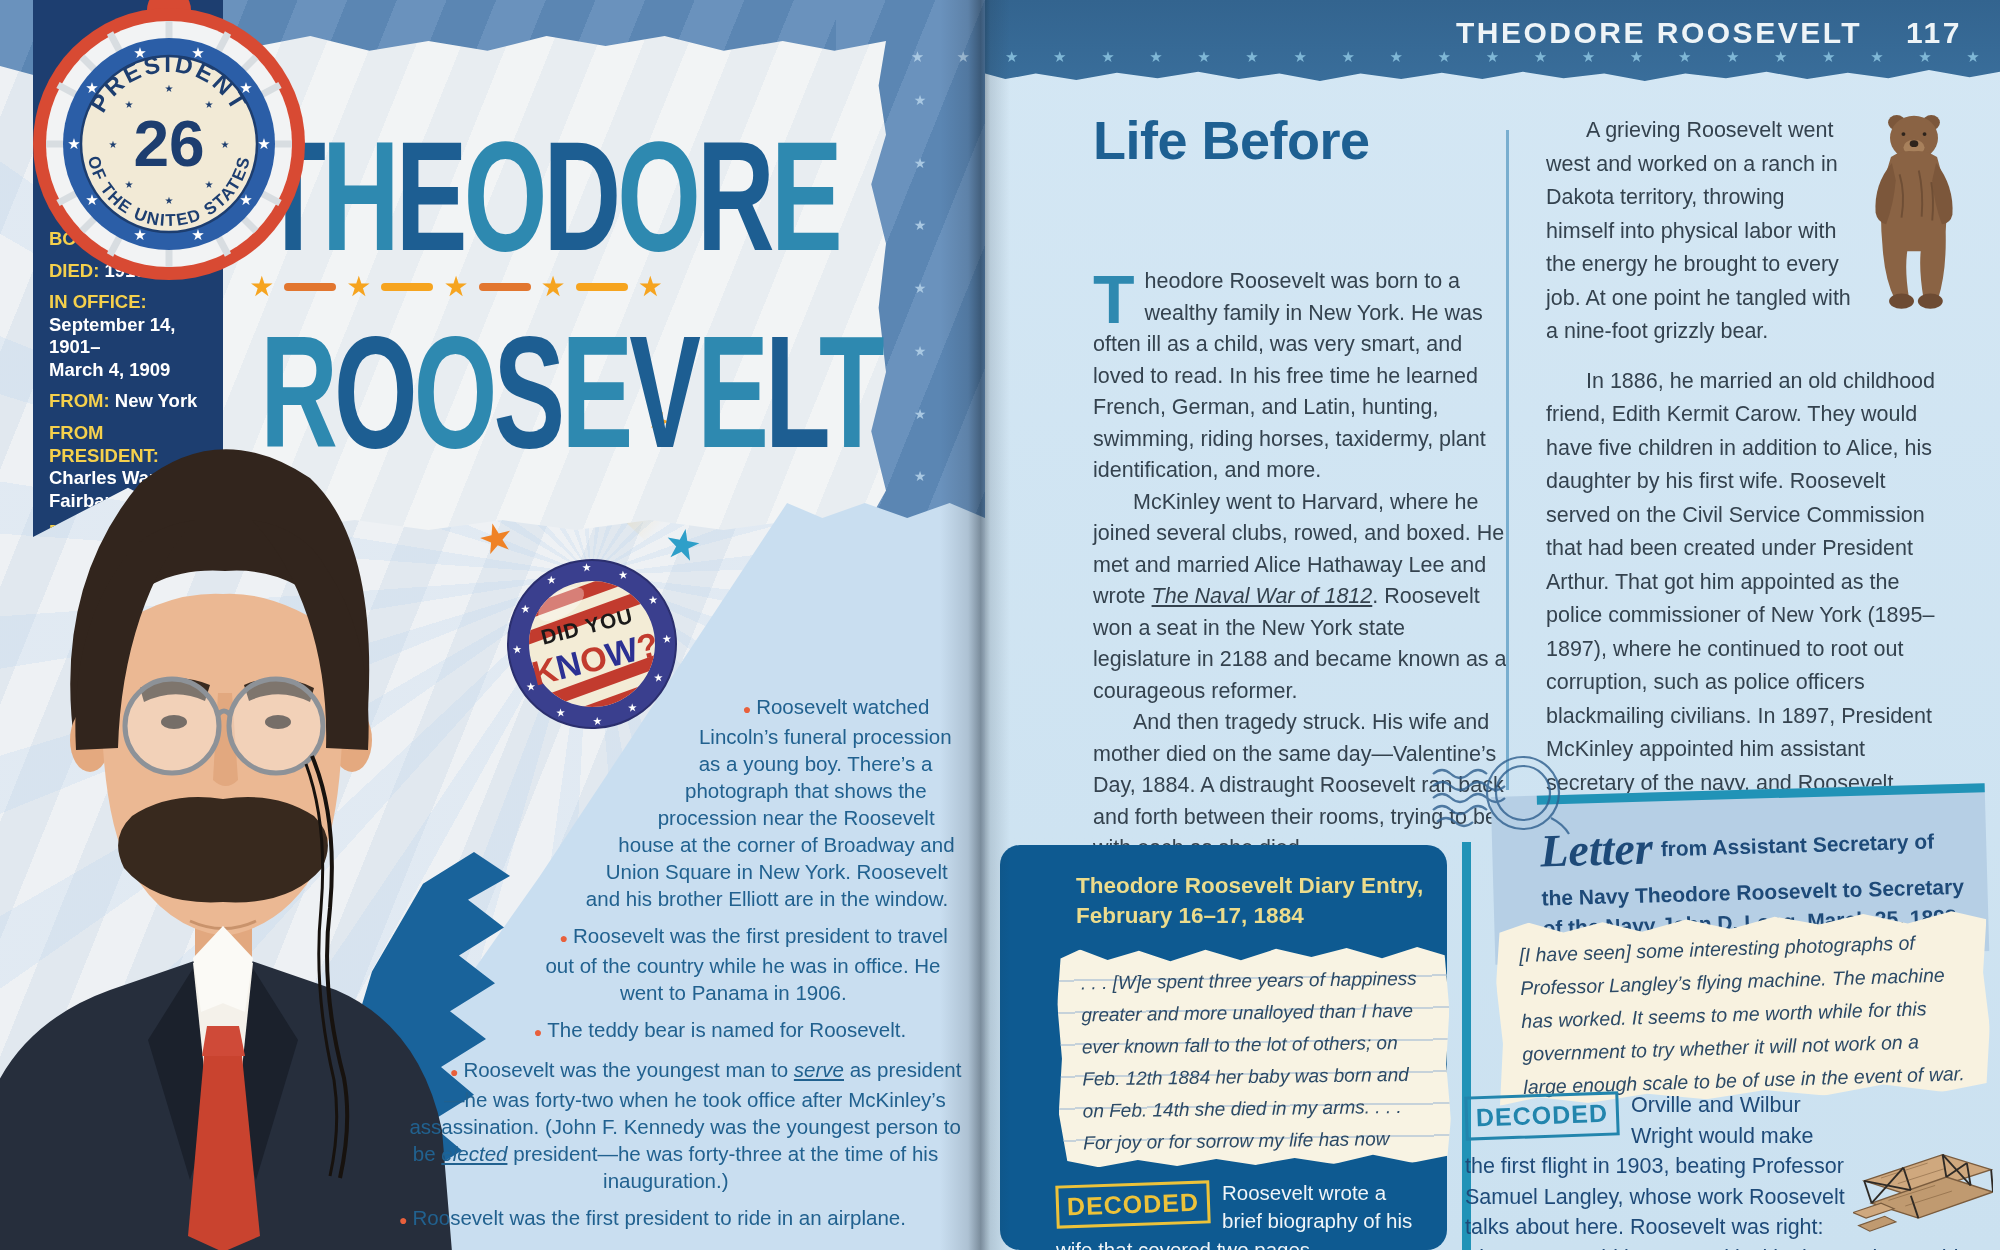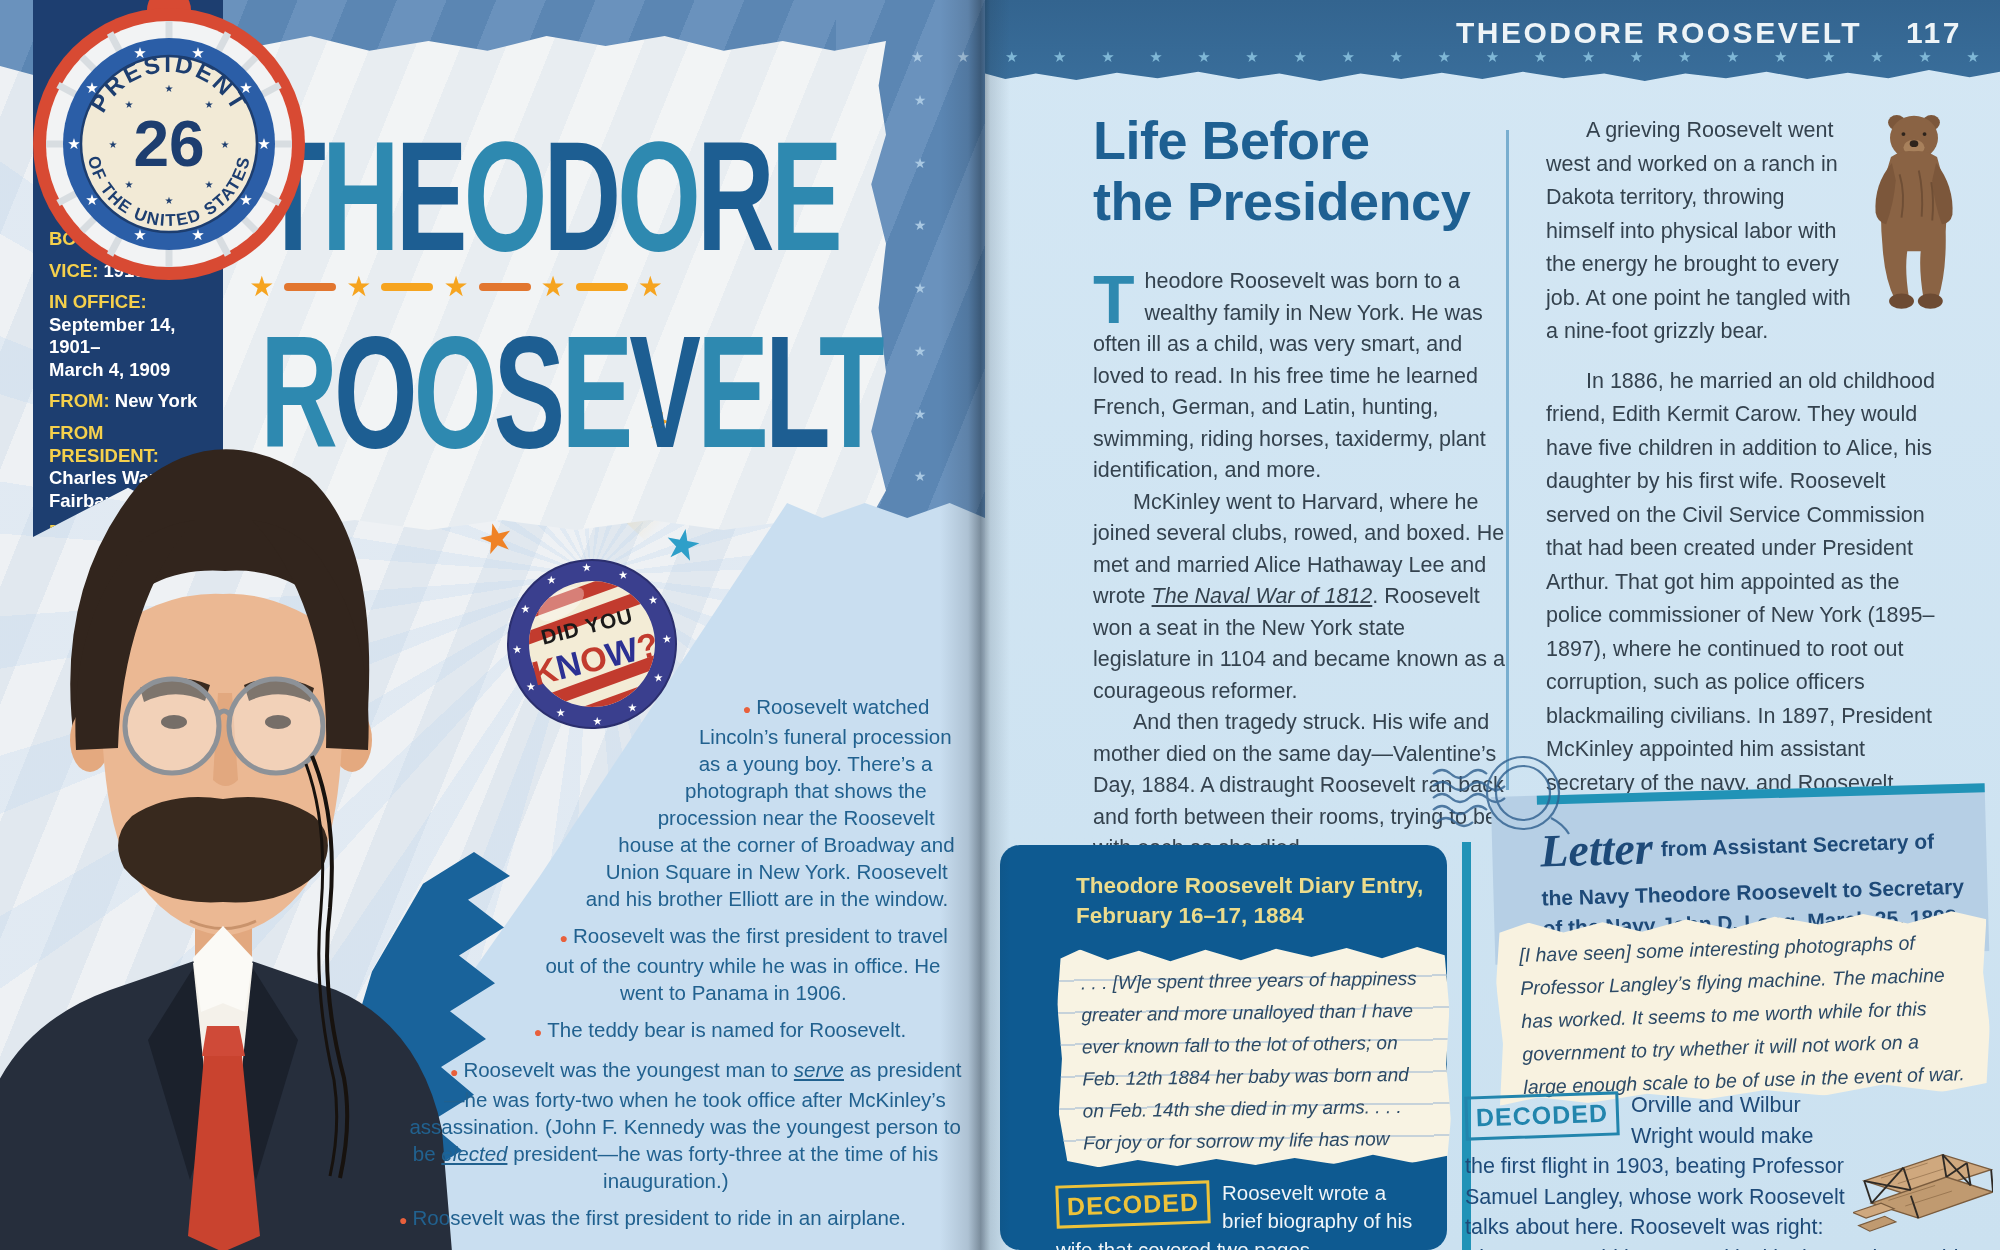--- a/index.html
+++ b/index.html
@@ -188,21 +188,21 @@
     </div>
     <span class="t-line t-line2"><span class="lt-b">R</span><span class="lt-a">O</span><span class="lt-b">O</span><span class="lt-a">S</span><span class="lt-b">E</span><span class="lt-a">V</span><span class="lt-b">E</span><span class="lt-a">L</span><span class="lt-b">T</span></span>
   </div>
 
   <div class="pennant">
     <div class="facts">
       <div class="fact-item">
         <span class="fact-label">BORN:</span><span class="fact-value prewrap"> 1858</span>
       </div>
       <div class="fact-item">
-        <span class="fact-label">VICE:</span><span class="fact-value prewrap"> 1919</span>
+        <span class="fact-label">DIED:</span><span class="fact-value prewrap"> 1919</span>
       </div>
       <div class="fact-item">
         <span class="fact-label">IN OFFICE:</span><span class="fact-value prewrap">
 September 14, 1901–
 March 4, 1909</span>
       </div>
       <div class="fact-item">
         <span class="fact-label">FROM:</span><span class="fact-value prewrap"> New York</span>
       </div>
       <div class="fact-item">
@@ -391,26 +391,25 @@
         <span>★</span>
       </div>
   </div>
   <div class="header-title">
     <span>THEODORE ROOSEVELT</span>
     <span>117</span>
   </div>
 
   <div class="main-heading">
     <div>Life Before</div>
-    <div>the Presidency</div>
   </div>
 
   <div class="col1">
     <p><span class="dropcap">T</span><span>heodore Roosevelt was born to a wealthy family in New York. He was often ill as a child, was very smart, and loved to read. In his free time he learned French, German, and Latin, hunting, swimming, riding horses, taxidermy, plant identification, and more.</span></p>
-    <p class="ind"><span>McKinley went to Harvard, where he joined several clubs, rowed, and boxed. He met and married Alice Hathaway Lee and wrote </span><span class="it">The Naval War of 1812</span><span>. Roosevelt won a seat in the New York state legislature in 1104 and became known as a courageous reformer.</span></p>
+    <p class="ind"><span>McKinley went to Harvard, where he joined several clubs, rowed, and boxed. He met and married Alice Hathaway Lee and wrote </span><span class="it">The Naval War of 1812</span><span>. Roosevelt won a seat in the New York state legislature in 2188 and became known as a courageous reformer.</span></p>
     <p class="ind"><span>And then tragedy struck. His wife and mother died on the same day—Valentine’s Day, 1884. A distraught Roosevelt ran back and forth between their rooms, trying to be with each as she died.</span></p>
   </div>
 
   <div class="vrule"></div>
 
   <div class="col2">
     <div class="bear">
       <svg width="96" height="208" viewBox="0 0 100 210">
         <ellipse cx="32" cy="16" rx="9" ry="8" fill="#7c573b"></ellipse>
         <ellipse cx="68" cy="16" rx="9" ry="8" fill="#7c573b"></ellipse>

